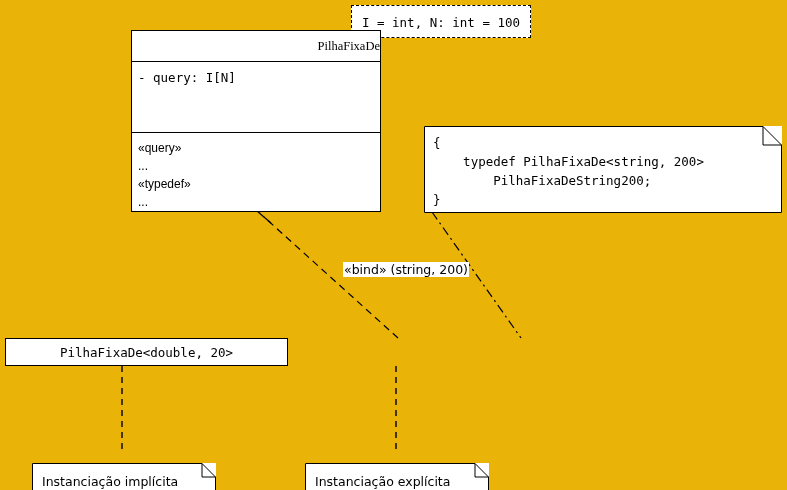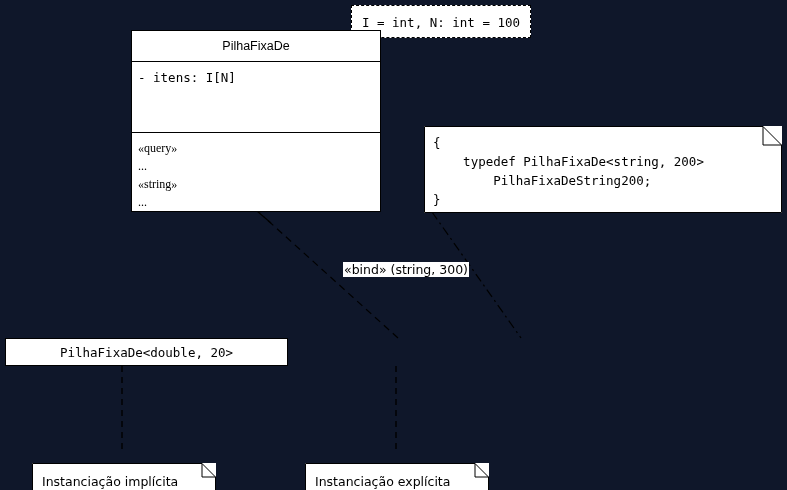--- a/index.html
+++ b/index.html
@@ -4,21 +4,21 @@
 <style>
   html, body {
     margin: 0;
     padding: 0;
     background: #ffffff;
   }
   #canvas {
     position: relative;
     width: 787px;
     height: 490px;
-    background: #0f172a;
+    background: #eab308;
     font-family: "DejaVu Sans", sans-serif;
     color: #000000;
     overflow: hidden;
   }
   .abs { position: absolute; box-sizing: border-box; }
 
   
   #template-box {
     left: 351px; top: 5px; width: 180px; height: 33px;
     border: 1px dashed #000000;
@@ -45,22 +45,22 @@
   }
   #class-name-compartment {
     position: relative;
     height: 30px;
     border-bottom: 1px solid #000000;
   }
   #class-name-compartment .cname {
     position: absolute;
     left: 0; right: 0; top: 50%;
     transform: translateY(-50%);
-    text-align: center;
-    font-family: Liberation Sans, sans-serif;
+    text-align: right;
+    font-family: Liberation Serif, serif;
     font-size: 12.5px;
     white-space: nowrap;
   }
   #class-attrs-compartment {
     position: relative;
     height: 64px;
     border-bottom: 1px solid #000000;
     padding: 6px 0 0 6px;
   }
   #class-attrs-compartment .attr {
@@ -68,21 +68,21 @@
     font-size: 12.5px;
     line-height: 19px;
     white-space: nowrap;
   }
   #class-ops-compartment {
     position: relative;
     height: 86px;
     padding: 6px 0 0 6px;
   }
   #class-ops-compartment .op {
-    font-family: Liberation Serif, serif;
+    font-family: Liberation Sans, sans-serif;
     font-size: 12px;
     line-height: 18px;
     white-space: nowrap;
   }
   #class-ops-compartment .op.dots {
     font-size: 12px;
     line-height: 18px;
   }
 
   
@@ -179,45 +179,45 @@
     <div class="tmpl-text">I = int, N: int = 100</div>
   </div>
 
   <div class="abs" id="class-box">
 
     <div id="class-name-compartment">
       <div class="cname">PilhaFixaDe</div>
     </div>
 
     <div id="class-attrs-compartment">
-      <div class="attr">- itens: I[N]</div>
+      <div class="attr">- query: I[N]</div>
     </div>
 
     <div id="class-ops-compartment">
       <div class="op">«query»</div>
       <div class="op dots">...</div>
-      <div class="op">«string»</div>
+      <div class="op">«typedef»</div>
       <div class="op dots">...</div>
     </div>
   </div>
 
   <div class="abs" id="code-note">
     <div class="note-shape">
       <svg viewBox="0 0 358 87" preserveAspectRatio="none">
         <path d="M0.5,0.5 L339,0.5 L357.5,19 L357.5,86.5 L0.5,86.5 Z" fill="#ffffff" stroke="#000000" stroke-width="1"></path>
         <path d="M339,0.5 L339,19 L357.5,19" fill="none" stroke="#000000" stroke-width="1"></path>
       </svg>
     </div>
     <div class="code-lines">{
     typedef PilhaFixaDe&lt;string, 200&gt;
         PilhaFixaDeString200;
 }</div>
   </div>
 
-  <div class="abs" id="bind-label">«bind» (string, 300)</div>
+  <div class="abs" id="bind-label">«bind» (string, 200)</div>
 
   <div class="abs derived-box" id="derived-implicit">
     <div class="dname">PilhaFixaDe&lt;double, 20&gt;</div>
   </div>
 
 
   <div class="abs bottom-note" id="note-implicit">
     <div class="note-shape">
       <svg viewBox="0 0 184 35" preserveAspectRatio="none">
         <path d="M0.5,0.5 L170,0.5 L183.5,14 L183.5,34.5 L0.5,34.5 Z" fill="#ffffff" stroke="#000000" stroke-width="1"></path>

